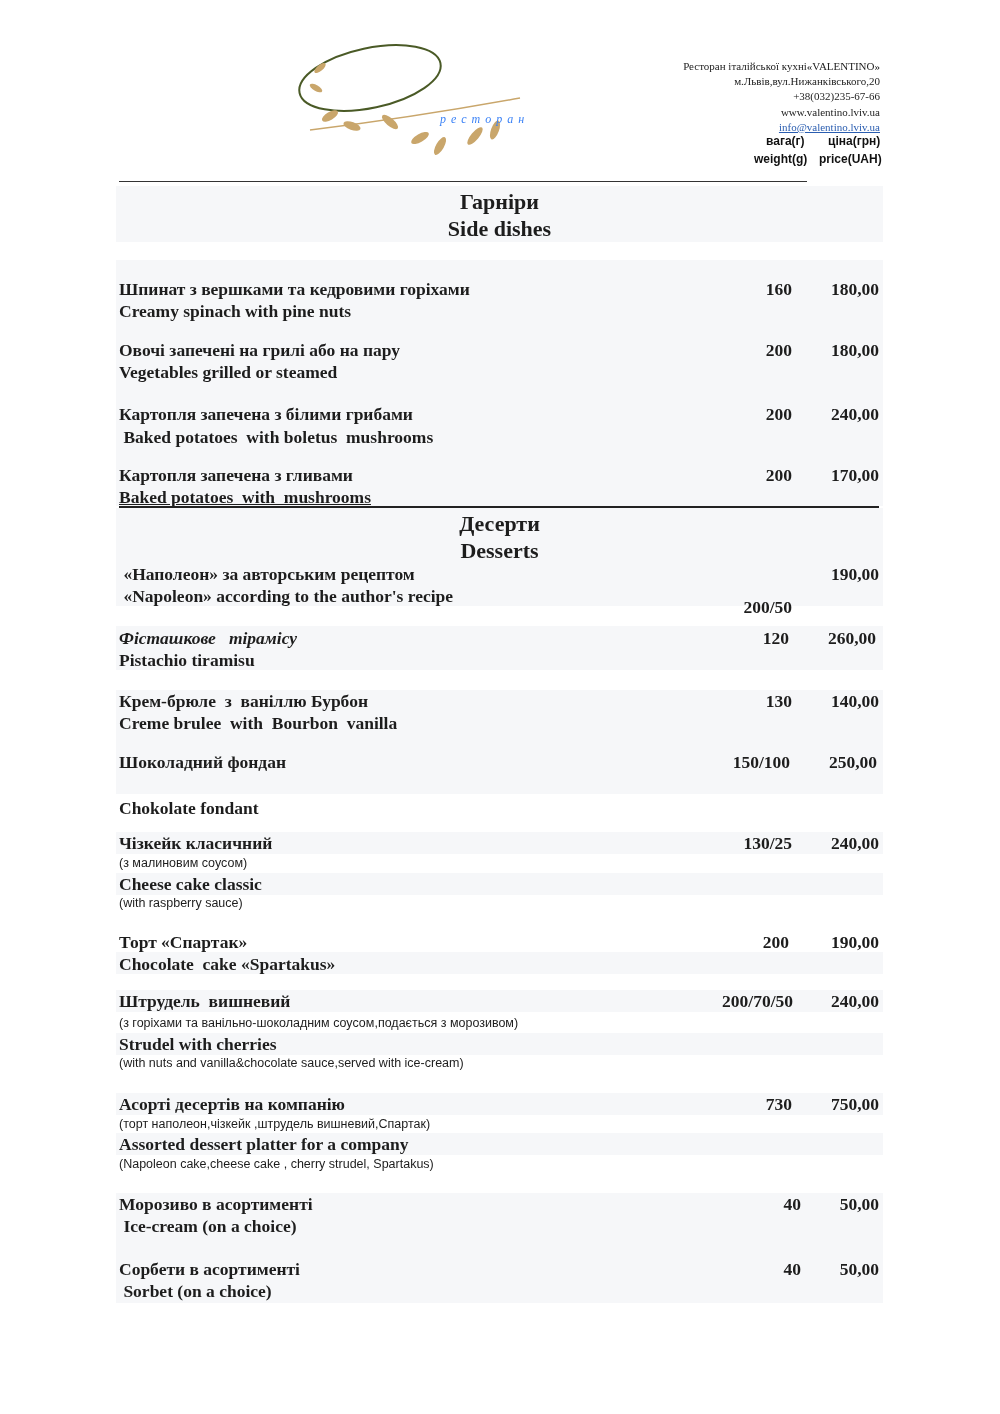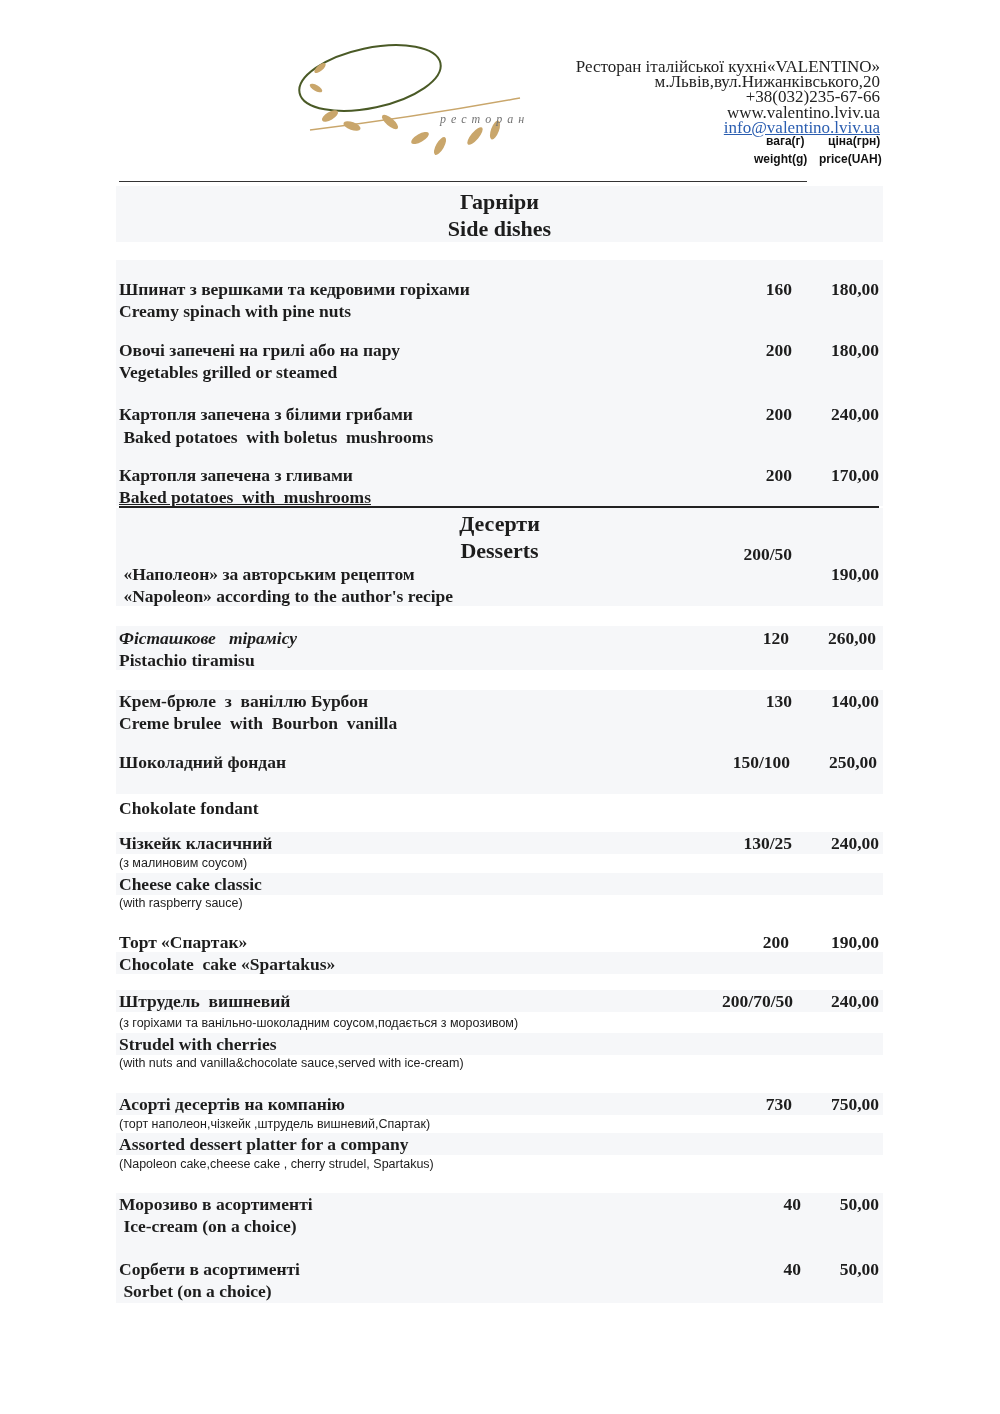--- a/index.html
+++ b/index.html
@@ -5,25 +5,25 @@
   html, body { margin: 0; padding: 0; background: #ffffff; }
   body { width: 1000px; height: 1414px; position: relative; overflow: hidden;
          font-family: "DejaVu Serif", "Liberation Serif", serif; color: #1a1a1a; }
   .shade { position: absolute; left: 116px; width: 767px; background: #f6f7f9; }
 
   
   .logo { position: absolute; left: 290px; top: 38px; width: 290px; height: 120px; }
   .logo-script { position: absolute; left: 58px; top: 24px; font-family: "DejaVu Serif", serif;
     font-style: italic; font-size: 44px; color: #4a5a26; letter-spacing: -1px; }
   .logo-sub { position: absolute; left: 150px; top: 74px; font-family: "Liberation Serif", serif;
-    font-style: italic; font-size: 12px; color: #737373; letter-spacing: 5px; }
+    font-style: italic; font-size: 12px; color: #3b82f6; letter-spacing: 5px; }
 
   
   .contact { position: absolute; right: 120px; top: 59px; text-align: right;
-    font-family: "Liberation Serif", serif; font-size: 17px; line-height: 15.2px; color: #222; }
+    font-family: "Liberation Serif", serif; font-size: 11px; line-height: 15.2px; color: #222; }
   .contact a { color: #2a5db0; text-decoration: underline; }
   .colhead { position: absolute; top: 134px; font-family: "Liberation Sans", sans-serif;
     font-weight: bold; font-size: 12px; color: #111; text-align: right; }
 
   .hr-top { position: absolute; left: 119px; top: 181px; width: 688px; height: 1px; background: #333; }
   .hr-mid { position: absolute; left: 119px; top: 506px; width: 760px; height: 2px; background: #222; }
 
   .sec-title { position: absolute; left: 116px; width: 767px; text-align: center;
     font-family: "Liberation Serif", serif; font-weight: bold; font-size: 22px; line-height: 27px; color: #1d1d1d; }
 
@@ -108,21 +108,21 @@
 <div class="w" style="top:465px;">200</div>
 <div class="p" style="top:465px;">170,00</div>
 
 <div class="hr-mid"></div>
 
 <div class="sec-title" style="top:510px;">Десерти</div>
 <div class="sec-title" style="top:537px;">Desserts</div>
 
 <div class="ua" style="top:564px;"> «Наполеон» за авторським рецептом</div>
 <div class="en" style="top:586px;"> «Napoleon» according to the author's recipe</div>
-<div class="w" style="top:544px;">200/50</div>
+<div class="w" style="top:597px;">200/50</div>
 <div class="p" style="top:564px;">190,00</div>
 
 <div class="ua" style="top:628px;font-style:italic;">Фісташкове   тірамісу</div>
 <div class="en" style="top:650px;">Pistachio tiramisu</div>
 <div class="w" style="top:628px;right:211px;">120</div>
 <div class="p" style="top:628px;right:124px;">260,00</div>
 
 <div class="ua" style="top:691px;">Крем-брюле  з  ваніллю Бурбон</div>
 <div class="en" style="top:713px;">Creme brulee  with  Bourbon  vanilla</div>
 <div class="w" style="top:691px;">130</div>

